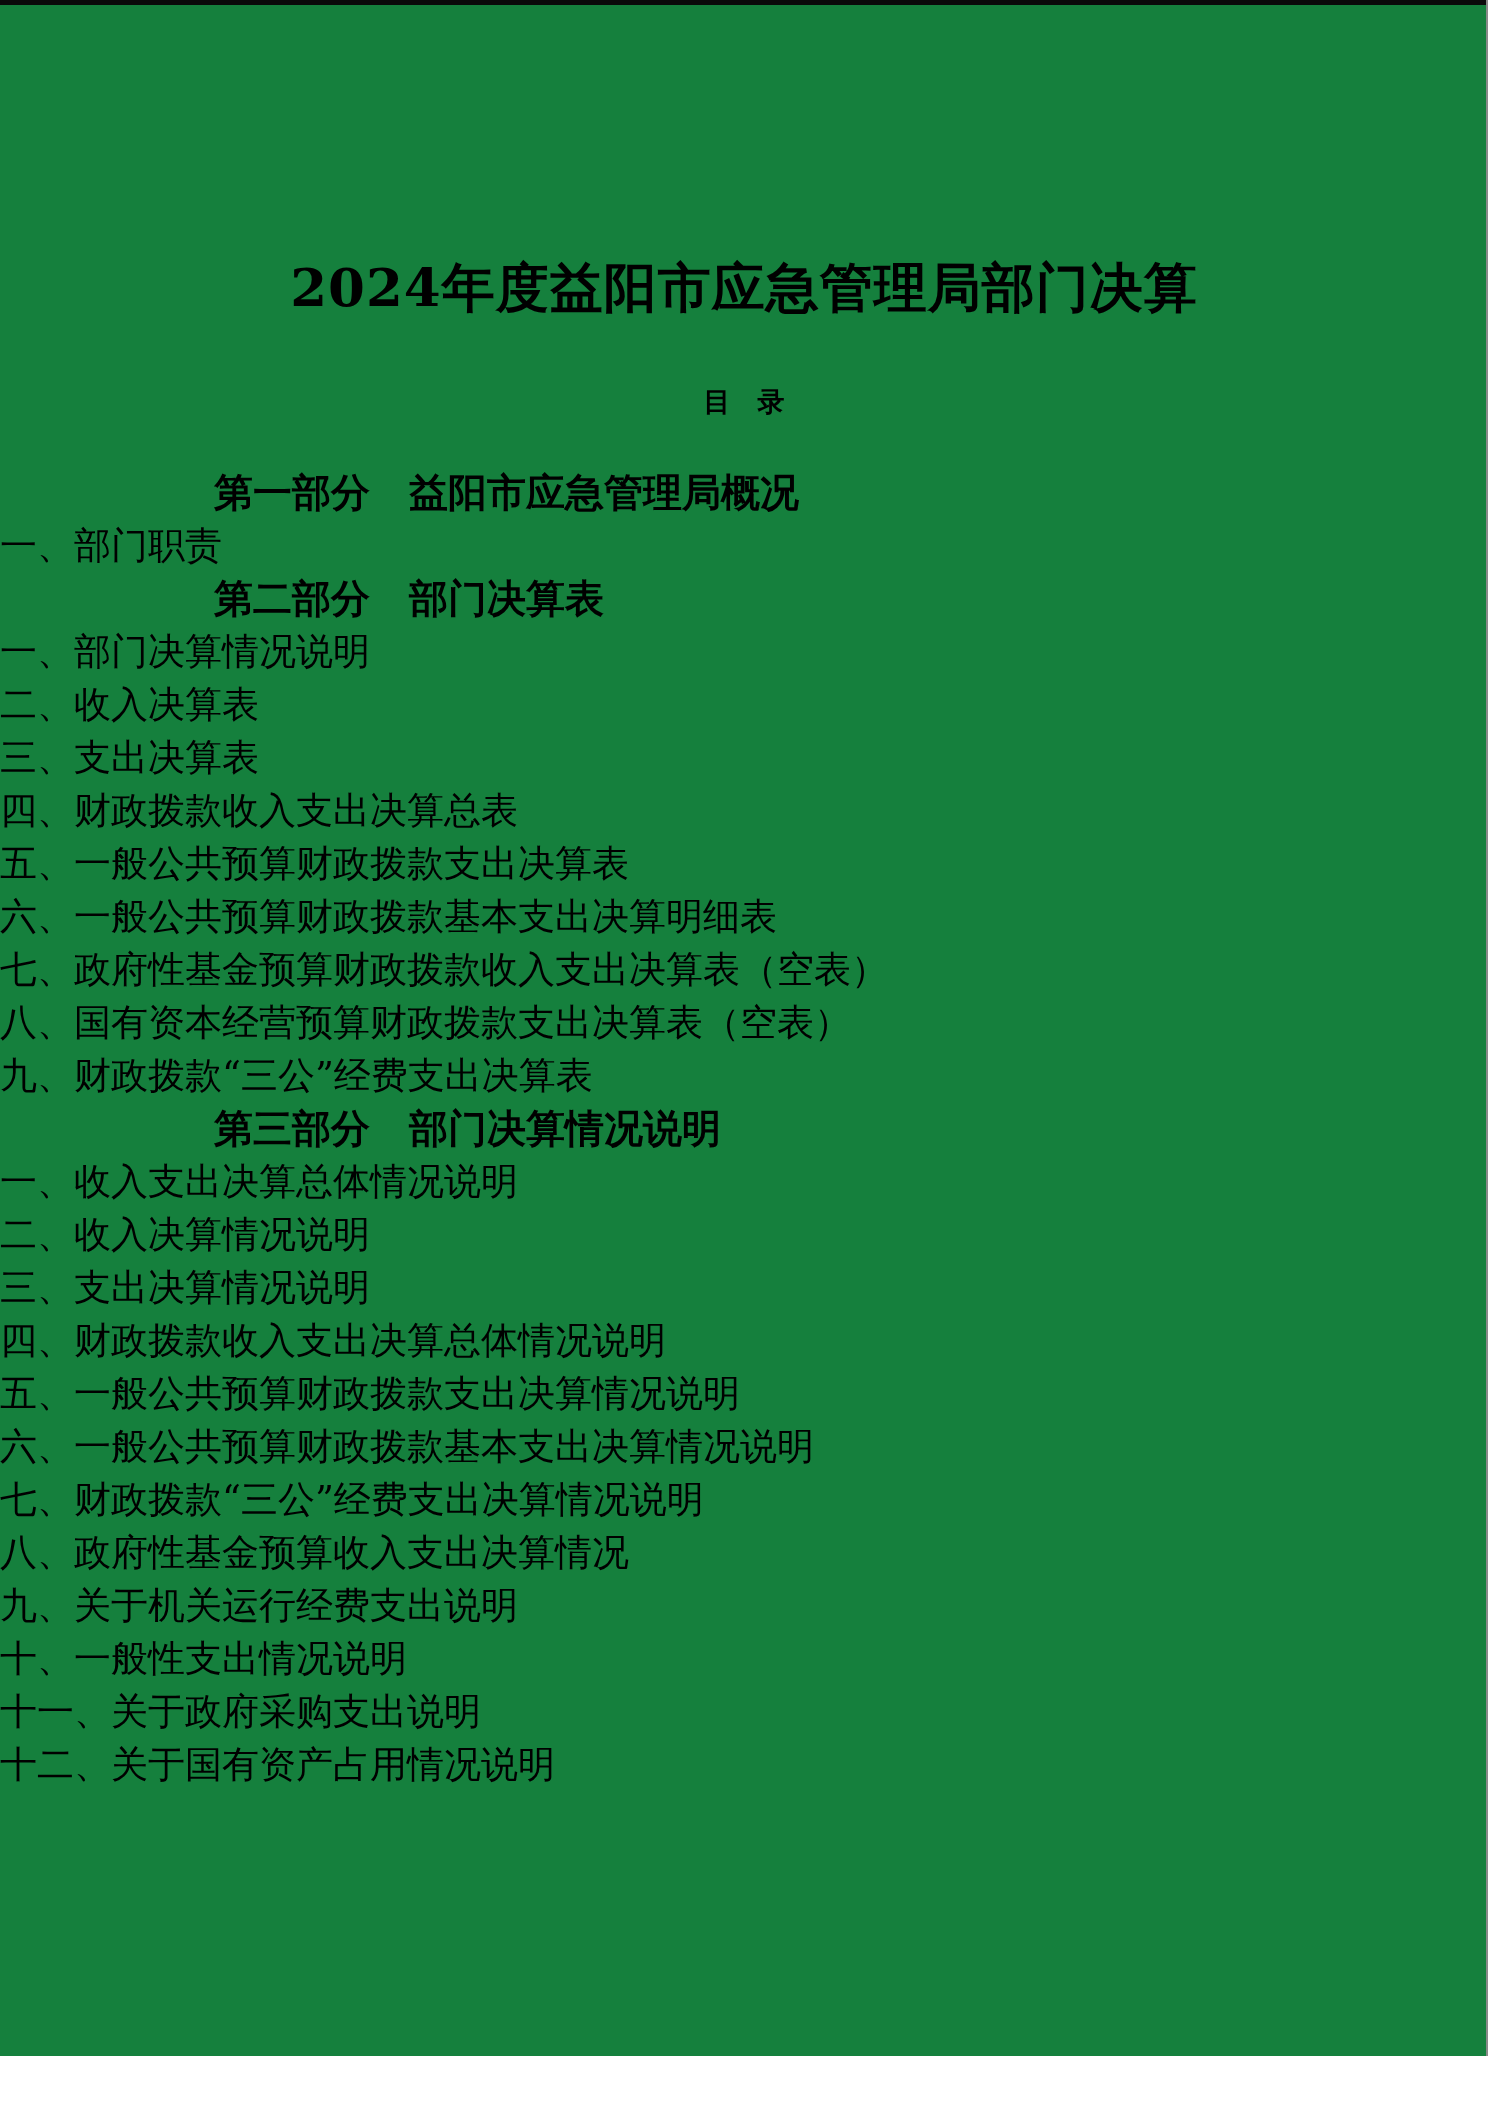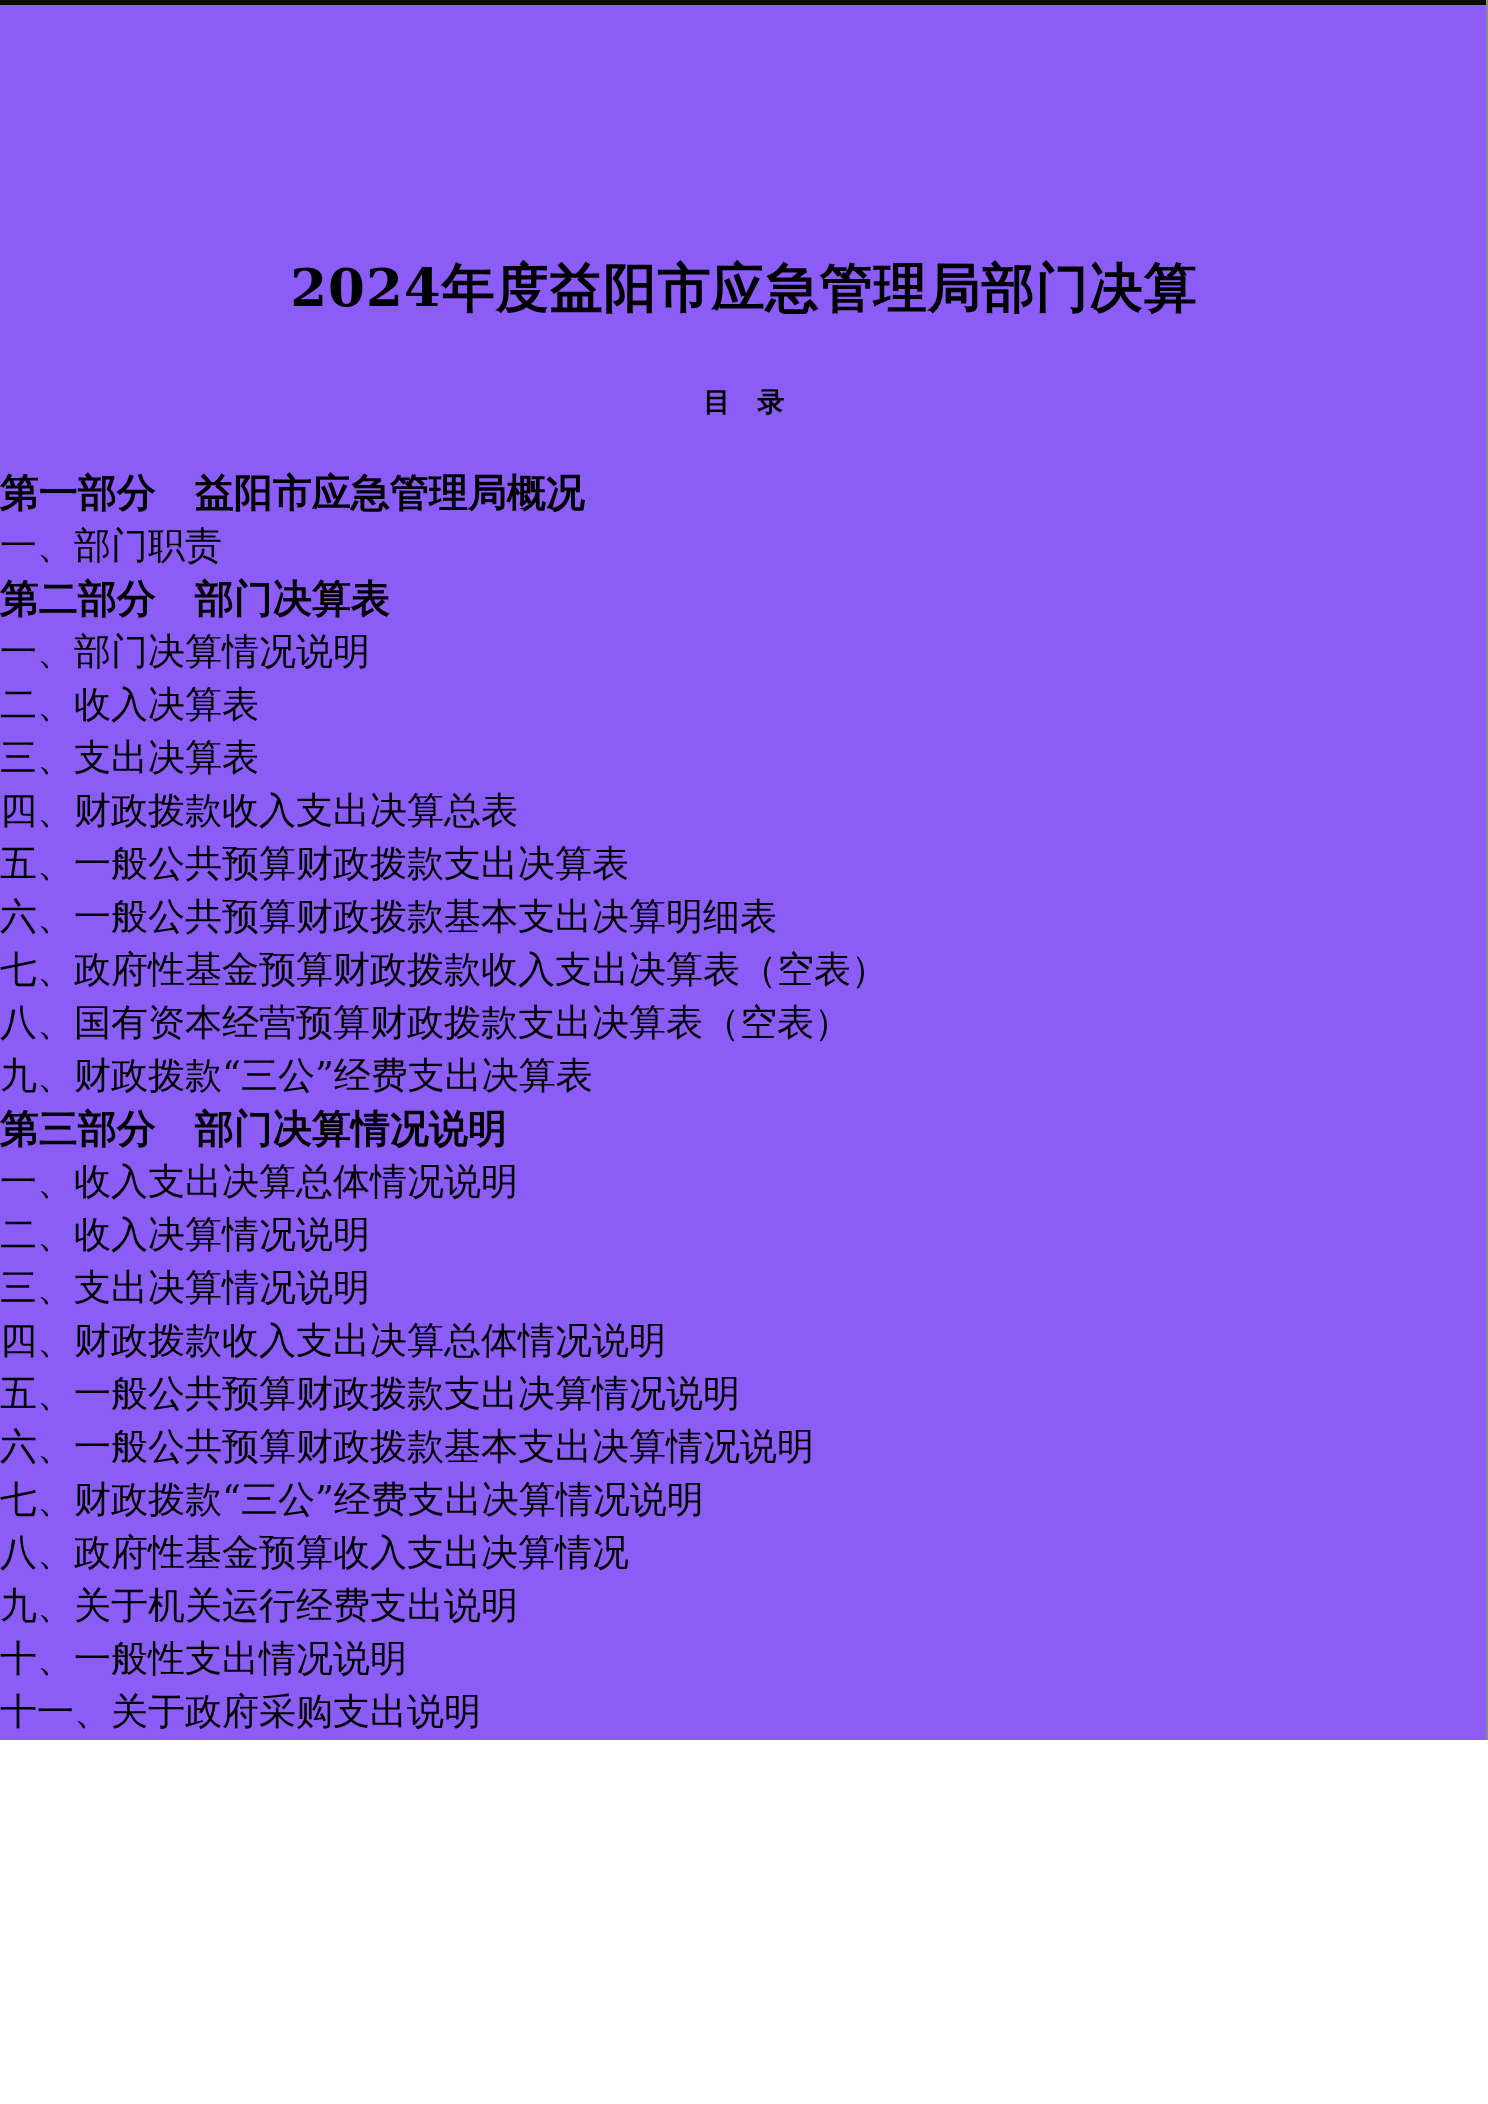--- a/index.html
+++ b/index.html
@@ -3,22 +3,22 @@
 <meta charset="utf-8">
 <style>
   html, body {
     margin: 0;
     padding: 0;
     background: #ffffff;
   }
   .page {
     position: relative;
     width: 1488px;
-    height: 1740px;
-    background: #8b5cf6;
+    height: 2056px;
+    background: #15803d;
     color: #000000;
     font-family: "DejaVu Serif", "Liberation Serif", serif;
     overflow: hidden;
   }
   .top-edge {
     position: absolute;
     top: 0; left: 0;
     width: 100%;
     height: 5px;
     background: #0a0a0a;
@@ -48,20 +48,21 @@
   }
   .toc {
     margin-top: 40px;
   }
   .toc-line {
     height: 53px;
     line-height: 53px;
     white-space: nowrap;
   }
   .toc-section-heading {
+    padding-left: 214px;
     font-size: 39px;
     font-weight: 700;
   }
   .toc-item {
     font-size: 37px;
     font-weight: 400;
   }
 </style>
 </head>
 <body>

